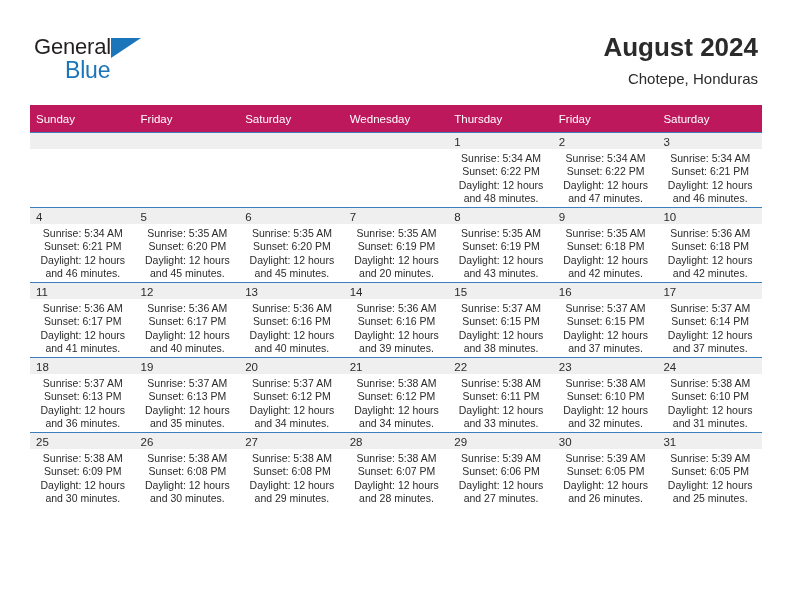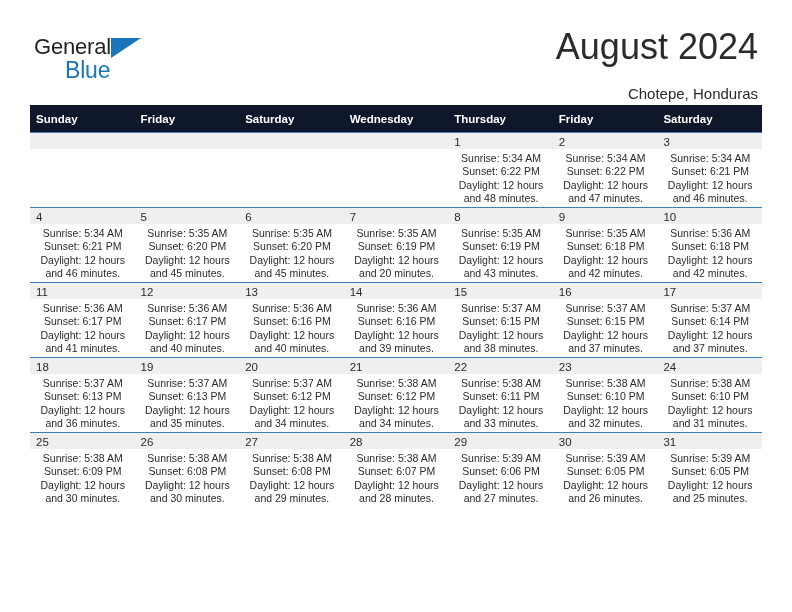--- a/index.html
+++ b/index.html
@@ -70,47 +70,47 @@
     letter-spacing: -0.2px;
   }
 
   .title-block {
     position: absolute;
     right: 0;
     top: 0;
     text-align: right;
   }
   .cal-title {
-    font-size: 36px;
-    font-weight: normal;
+    font-size: 26px;
+    font-weight: bold;
     color: #2b2b2b;
     line-height: 38px;
     white-space: nowrap;
   }
   .cal-subtitle {
     font-size: 15px;
     color: #2b2b2b;
     line-height: 22px;
-    margin-top: 17px;
+    margin-top: 2px;
     white-space: nowrap;
   }
 
   
   .calendar {
     position: absolute;
     left: 30px;
     top: 105px;
     width: 732px;
     border-collapse: collapse;
     table-layout: fixed;
   }
   .calendar th {
-    background: #0f172a;
+    background: #be185d;
     color: #ffffff;
-    font-weight: bold;
+    font-weight: normal;
     font-size: 11.5px;
     text-align: left;
     padding: 5px 0 5px 6px;
     height: 17px;
     border: none;
   }
   .calendar td {
     vertical-align: top;
     padding: 0;
     border: none;

